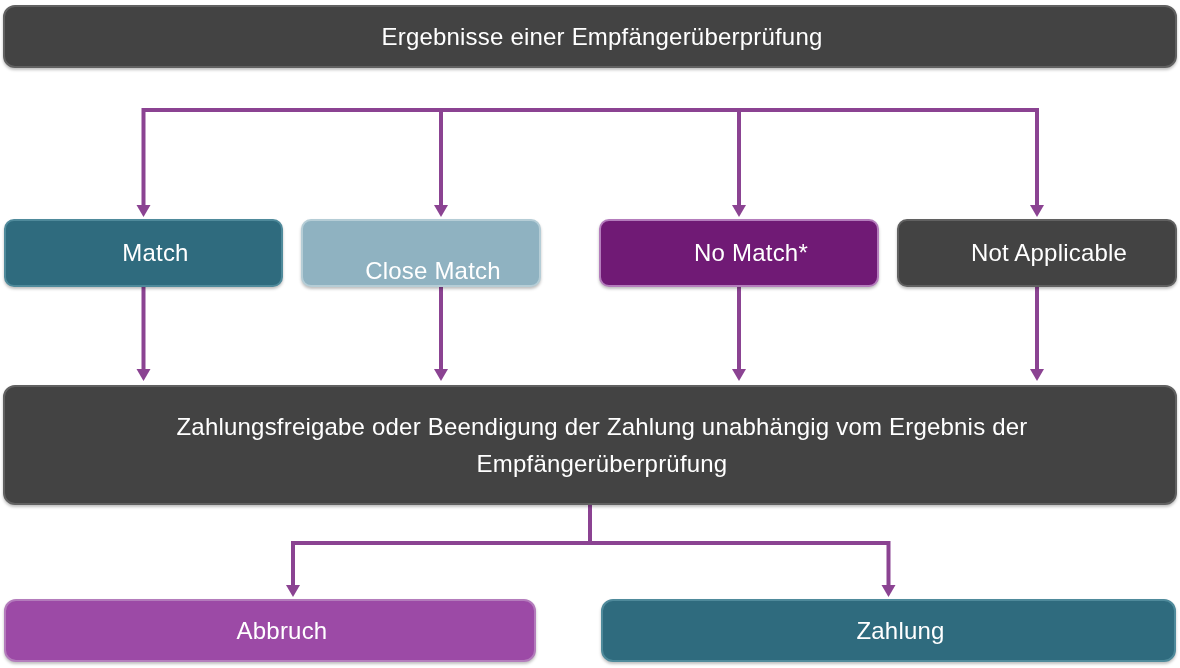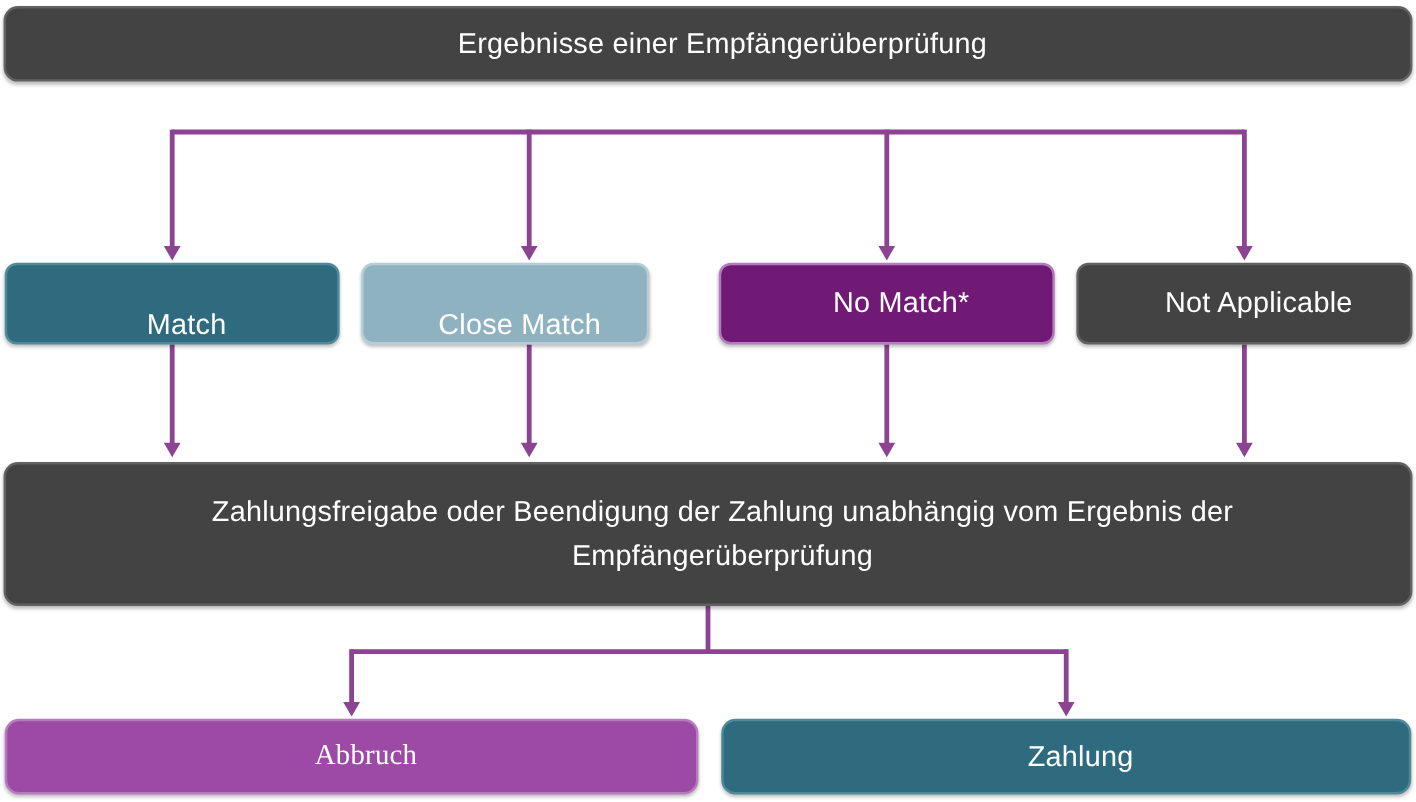--- a/index.html
+++ b/index.html
@@ -32,21 +32,21 @@
   }
   .node-title        { left: 3px;   top: 5px;   width: 1174px; height: 63px; }
   .node-row          { top: 219px;  height: 68px; border-radius: 10px; }
   .node-match        { left: 4px;   width: 279px; }
   .node-close-match  { left: 301px; width: 240px; align-items: flex-end; }
   .node-no-match     { left: 599px; width: 280px; }
   .node-not-applicable { left: 897px; width: 280px; }
   .node-decision     { left: 3px;   top: 385px; width: 1174px; height: 120px; }
   .node-decision .label { display: block; max-width: 1060px; margin: 0 auto; line-height: 37px; }
   .node-outcome      { top: 599px;  height: 63px; }
-  .node-abbruch      { left: 4px;   width: 578px; font-family: Liberation Serif, serif; }
+  .node-abbruch      { left: 4px;   width: 532px; }
   .node-zahlung      { left: 601px; width: 575px; }
 
   .connectors {
     position: absolute;
     left: 0; top: 0;
     width: 1180px;
     height: 668px;
     pointer-events: none;
   }
   .connectors line {
@@ -96,21 +96,21 @@
       <polygon points="286,585 300,585 293,597"></polygon>
       <line x1="888.5" y1="541" x2="888.5" y2="587"></line>
       <polygon points="881.5,585 895.5,585 888.5,597"></polygon>
     </g>
   </svg>
 
   <div class="node node-title" style="background-color: rgb(67, 67, 67); border-color: rgb(97, 97, 97);">
     <span class="label">Ergebnisse einer Empfängerüberprüfung</span>
   </div>
 
-  <div class="node node-row node-match" style="background-color: rgb(47, 107, 126); border-color: rgb(79, 138, 155); align-items: flex-end;">
+  <div class="node node-row node-match" style="background-color: rgb(47, 107, 126); border-color: rgb(79, 138, 155);">
     <span class="label">Match</span>
   </div>
 
   <div class="node node-row node-close-match" style="background-color: rgb(143, 178, 193); border-color: rgb(181, 205, 214);">
     <span class="label">Close Match</span>
   </div>
 
   <div class="node node-row node-no-match" style="background-color: #701a75; border-color: rgb(180, 124, 188);">
     <span class="label">No Match*</span>
   </div>

